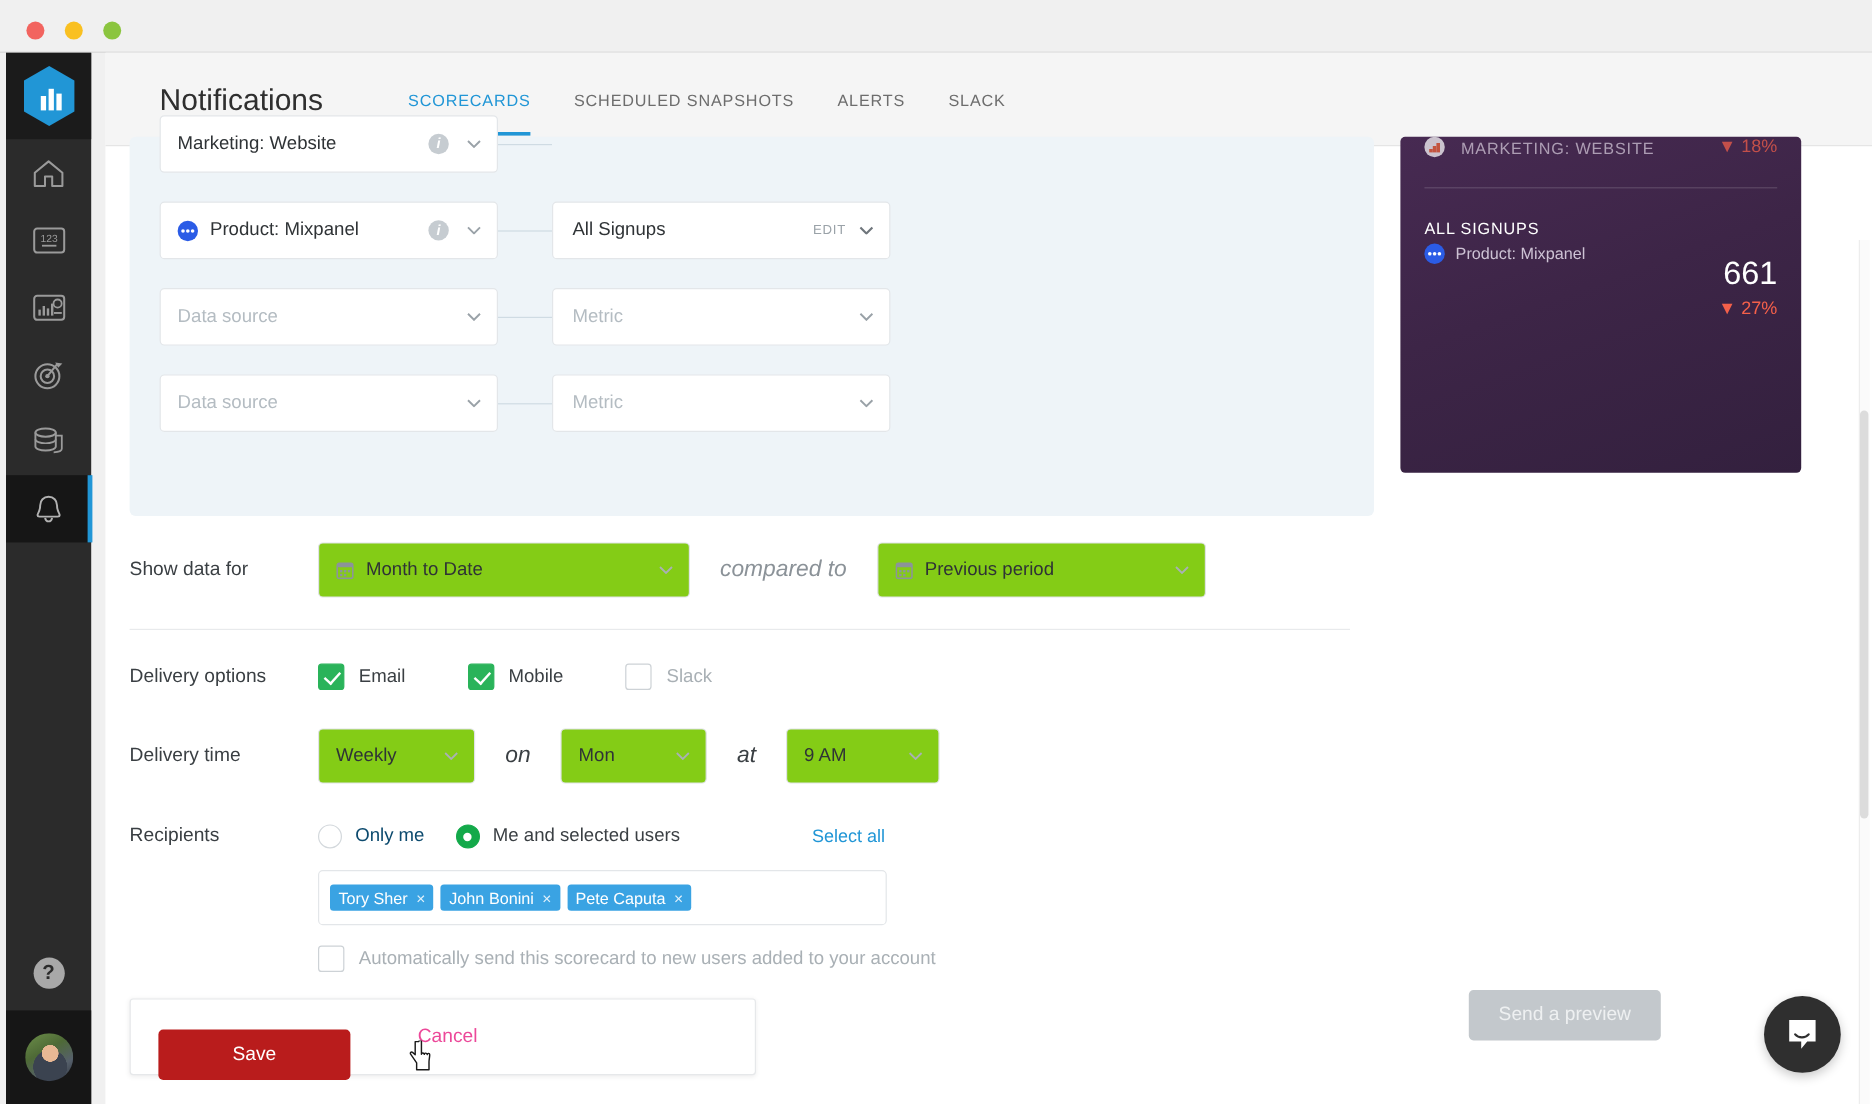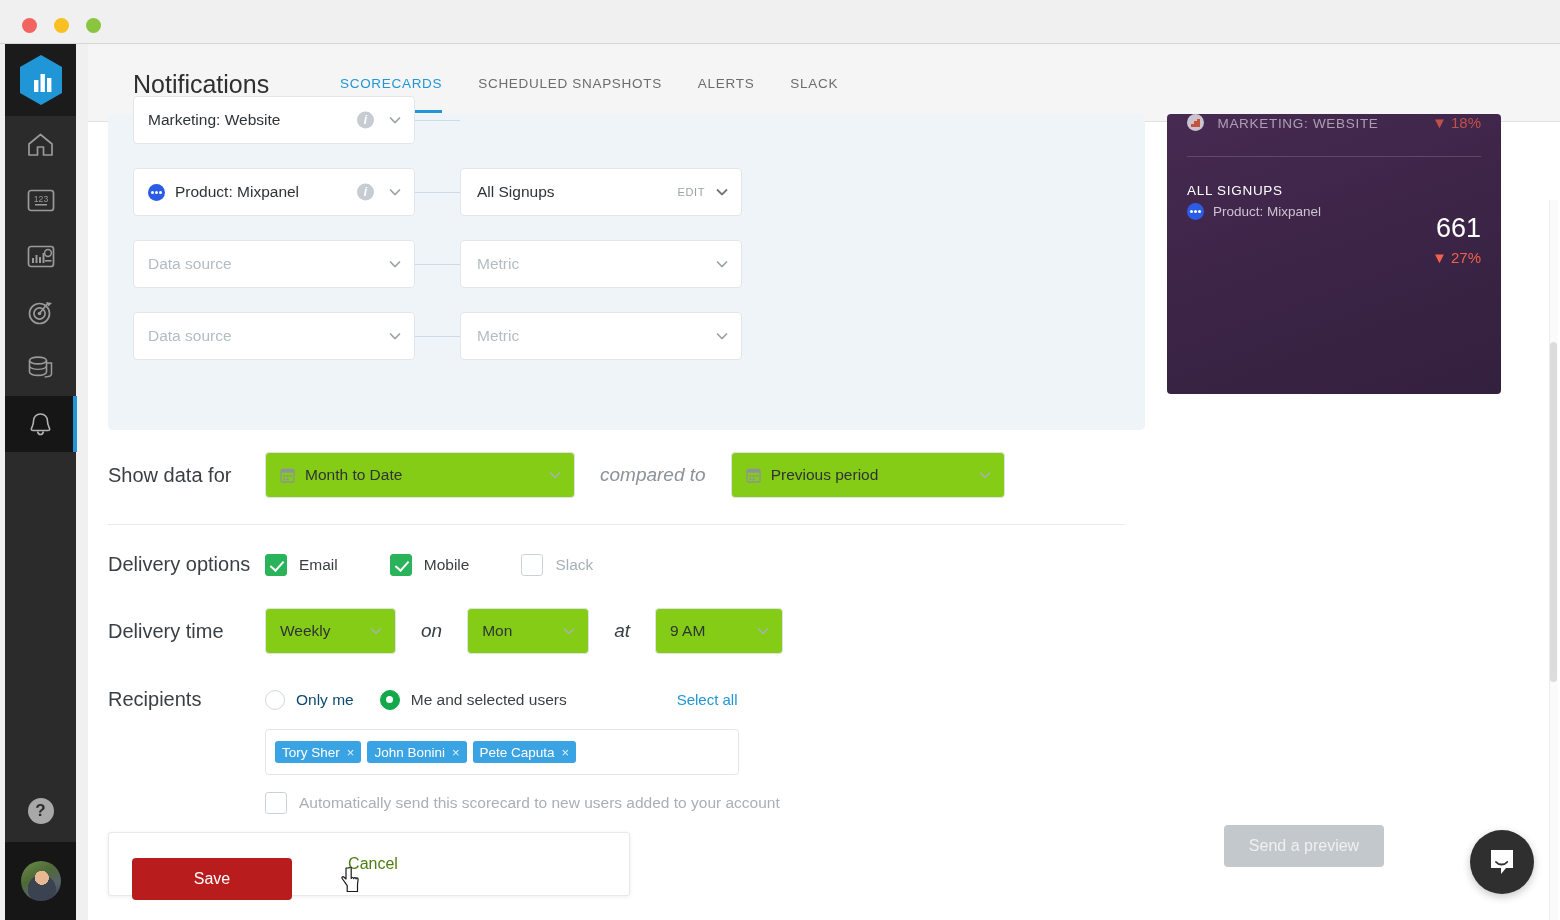--- a/index.html
+++ b/index.html
@@ -181,21 +181,21 @@
     background:
       linear-gradient(to top, #f4663a 0 40%, transparent 40%) 0 0/3px 8px no-repeat,
       linear-gradient(to top, #f4663a 0 70%, transparent 70%) 3px 0/3px 8px no-repeat,
       linear-gradient(to top, #f4663a 0 100%, transparent 100%) 6px 0/3px 8px no-repeat;
   }
 
   
   .formarea { position: absolute; left: 20px; top: 330px; width: 1037px; }
   .frow { display: flex; align-items: center; }
   .flabel {
-    font-size: 20px; color: #3a3f43; width: 157px; flex: 0 0 157px;
+    font-size: 16px; color: #3a3f43; width: 157px; flex: 0 0 157px;
   }
   .selbox {
     background: #84cc16; border: 1px solid #e0e3e6; border-radius: 4px;
     height: 46px; display: flex; align-items: center; position: relative;
     padding: 0 38px 0 14px; cursor: pointer;
   }
   .selbox .seltext { font-size: 15.5px; color: #2f3336; white-space: nowrap; }
   .calicon { margin-right: 10px; flex: 0 0 auto; }
   .inlinelbl { font-size: 19px; color: #8b9298; margin: 0 25px; font-style: italic; }
   .inlinelbl.dark { color: #3a3f43; }
@@ -252,21 +252,21 @@
     border: 1px solid #e6e8ea; border-radius: 3px;
     box-shadow: 0 1px 4px rgba(0,0,0,.07);
     display: flex; align-items: center; padding: 0 0 0 23px;
   }
   .btn {
     height: 42px; border-radius: 4px; border: none;
     font-size: 16px; cursor: pointer; font-family: inherit;
   }
   .btn.save { width: 160px; background: #b91c1c; color: #ffffff; margin-top: 30px; }
   .btn.preview { width: 160px; background: #c3c8cc; color: #eef0f1; margin-left: 36px; }
-  .btn.cancel { background: transparent; color: #4d7c0f; margin-left: 38px; width: 86px; }
+  .btn.cancel { background: transparent; color: #ec4899; margin-left: 38px; width: 86px; }
   .cursor-hand { position: absolute; left: 232px; top: 34px; width: 20px; height: 26px; }
 
   
   .intercom {
     position: absolute; right: 26px; bottom: 26px;
     width: 64px; height: 64px; border-radius: 50%;
     background: #2f2f2f; display: flex; align-items: center; justify-content: center;
     box-shadow: 0 3px 9px rgba(0,0,0,.22); cursor: pointer;
   }
 

